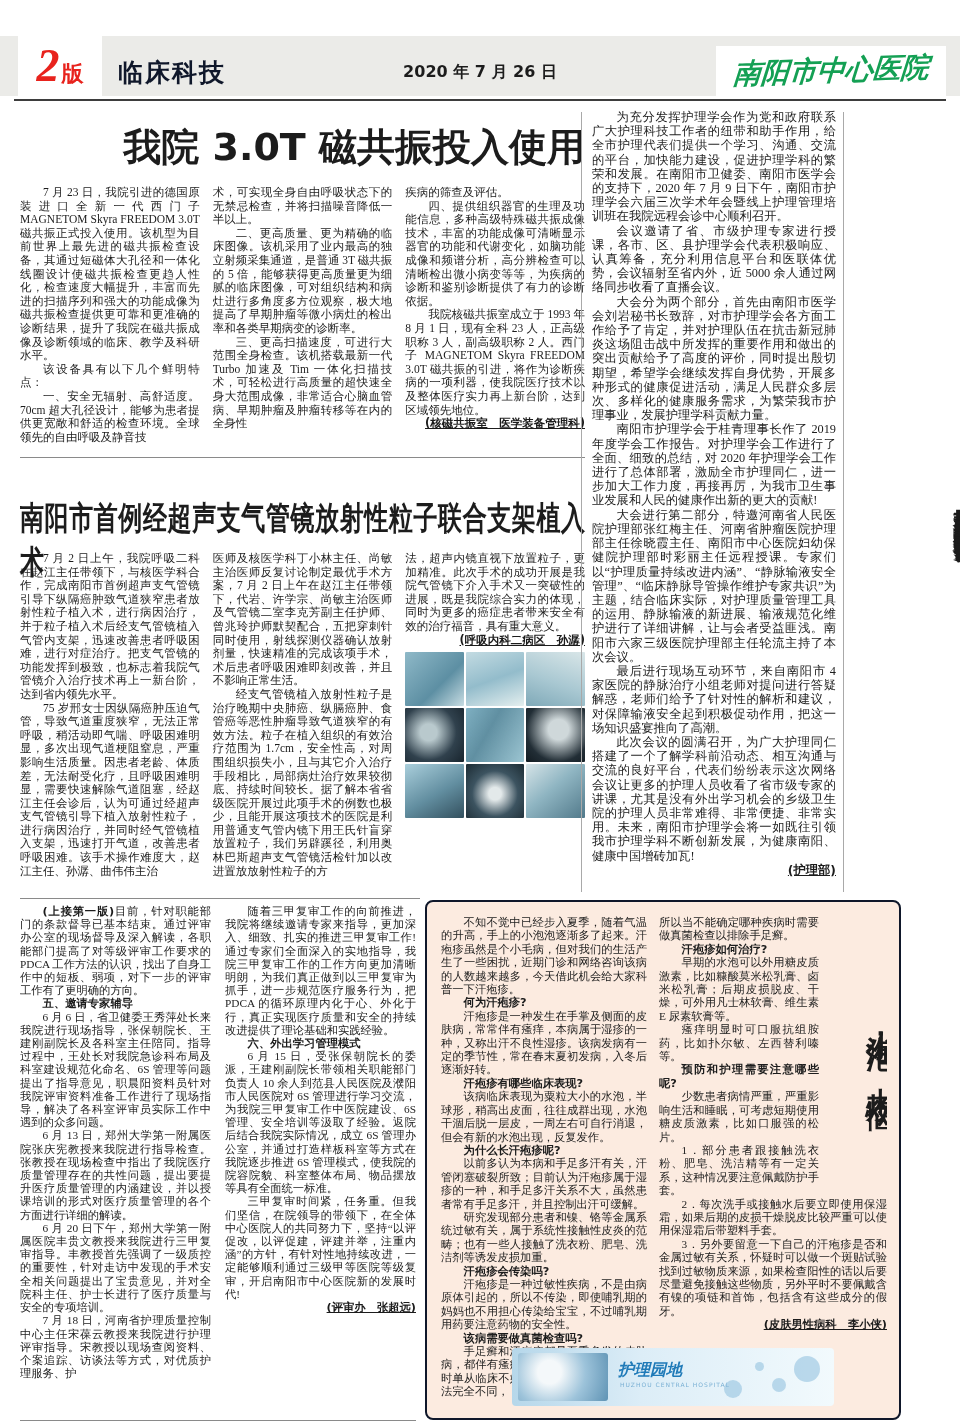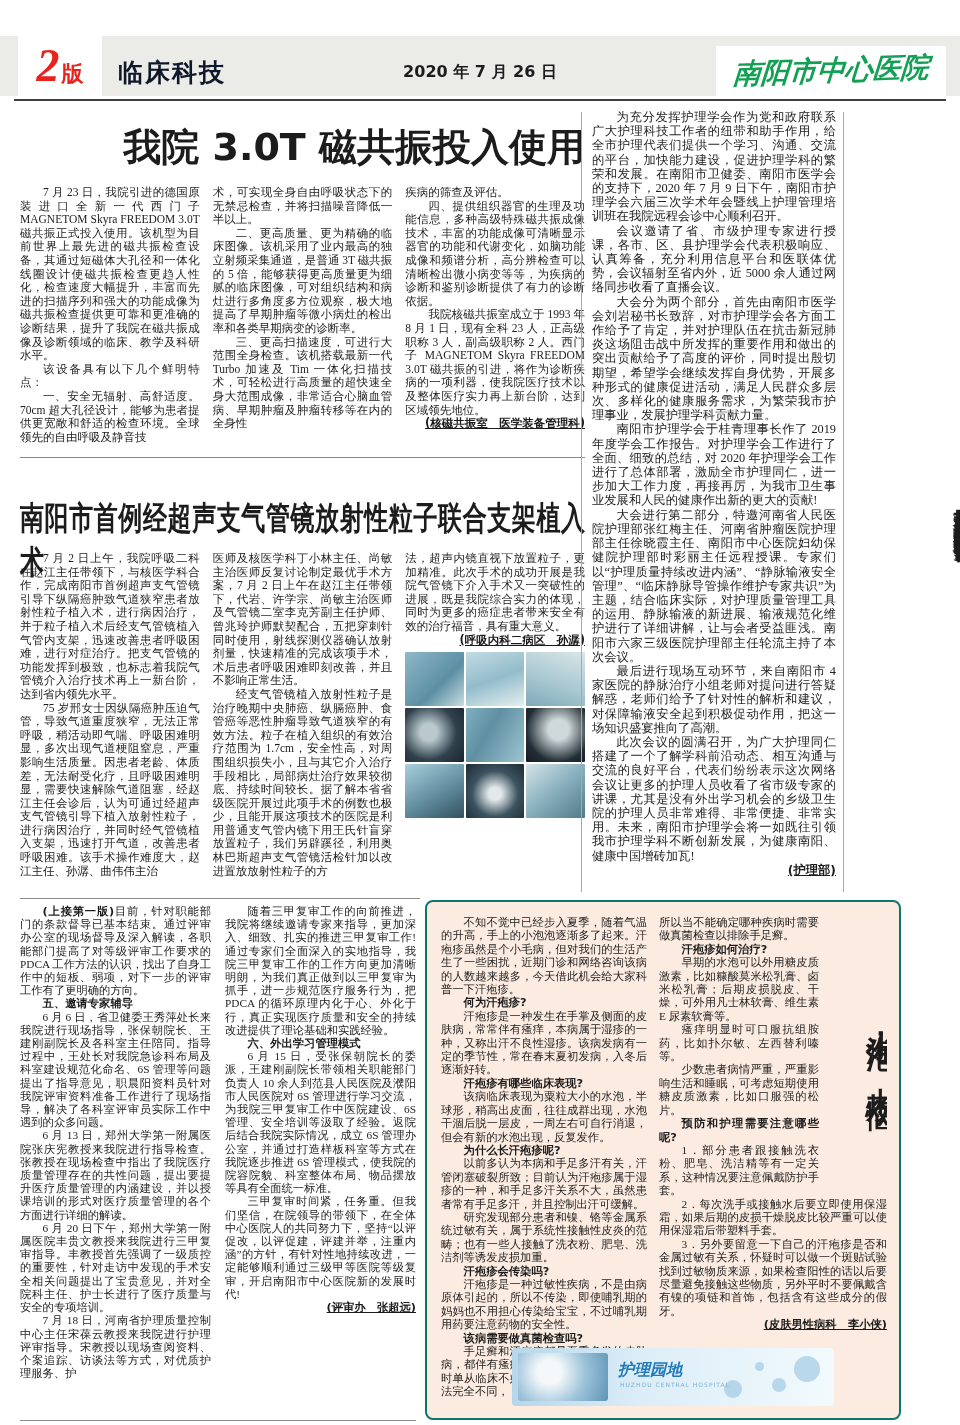--- a/index.html
+++ b/index.html
@@ -63,21 +63,21 @@
   .nursing-col .para.by{display:inline-block;width:100%;}
   .vtitle-nursing{position:absolute;left:848px;top:112px;width:108px;height:788px;
                   writing-mode:vertical-rl;text-orientation:upright;font-size:23px;font-weight:900;
                   font-family:"DejaVu Sans",sans-serif;display:flex;justify-content:center;
                   letter-spacing:1px;transform:scaleX(2.0);transform-origin:center;white-space:nowrap;}
   
   .bot-cols{position:absolute;left:20px;top:905px;width:396px;height:512px;display:flex;gap:14px;}
   .bot-cols .col{flex:1;overflow:hidden;font-size:11.3px;line-height:13.2px;}
   
   .pink-box{position:absolute;left:425px;top:900px;width:476px;height:520px;background:#fcebe0;
-            border:2px solid #0f766e;border-radius:8px;box-sizing:border-box;}
+            border:2px solid #0f172a;border-radius:8px;box-sizing:border-box;}
   .pink-colA{position:absolute;left:14px;top:14px;width:206px;height:486px;overflow:hidden;
              font-size:11.3px;line-height:13.4px;}
   .pink-colB{position:absolute;left:232px;top:14px;width:228px;height:486px;overflow:hidden;
              font-size:11.3px;line-height:13.4px;}
   .vtitle-blister{float:right;width:62px;height:252px;writing-mode:vertical-rl;text-orientation:upright;
                   font-size:29px;font-weight:900;font-family:"DejaVu Sans",sans-serif;
                   letter-spacing:7px;margin:4px 0 4px 6px;display:flex;justify-content:center;}
   .banner{position:absolute;left:85px;bottom:12px;width:322px;height:58px;border-radius:4px;
           background:linear-gradient(90deg,#b6d7ea 0%,#dcedf7 40%,#f2fafd 100%);overflow:hidden;}
   .banner .nurse{position:absolute;left:6px;top:5px;width:90px;height:48px;border-radius:3px;
@@ -199,22 +199,22 @@
         <p class="para h">该病需要做真菌检查吗?</p>
         <p class="para p">手足癣和汗疱疹都是夏季多发的皮肤病，都伴有瘙痒，有时两者比较相似，有时单从临床不好鉴别，由于两者治疗的方法完全不同，</p>
       </div>
     <div class="pink-colB">
       <div class="vtitle-blister">小泡泡，大烦恼</div>
       <div>
           <p class="para c">所以当不能确定哪种疾病时需要做真菌检查以排除手足癣。</p>
           <p class="para h">汗疱疹如何治疗?</p>
           <p class="para p">早期的水泡可以外用糖皮质激素，比如糠酸莫米松乳膏、卤米松乳膏；后期皮损脱皮、干燥，可外用凡士林软膏、维生素 E 尿素软膏等。</p>
           <p class="para p">瘙痒明显时可口服抗组胺药，比如扑尔敏、左西替利嗪等。</p>
+          <p class="para h">预防和护理需要注意哪些呢?</p>
           <p class="para p">少数患者病情严重，严重影响生活和睡眠，可考虑短期使用糖皮质激素，比如口服强的松片。</p>
-          <p class="para h">预防和护理需要注意哪些呢?</p>
           <p class="para p">1．部分患者跟接触洗衣粉、肥皂、洗洁精等有一定关系，这种情况要注意佩戴防护手套。</p>
           <p class="para p">2．每次洗手或接触水后要立即使用保湿霜，如果后期的皮损干燥脱皮比较严重可以使用保湿霜后带塑料手套。</p>
           <p class="para p">3．另外要留意一下自己的汗疱疹是否和金属过敏有关系，怀疑时可以做一个斑贴试验找到过敏物质来源，如果检查阳性的话以后要尽量避免接触这些物质，另外平时不要佩戴含有镍的项链和首饰，包括含有这些成分的假牙。</p>
           <p class="para by">(皮肤男性病科　李小侠)</p>
         </div>
     </div>
     <div class="banner">
       <div class="nurse"></div>
       <div class="btitle">护理园地</div>
       <div class="bsub">HUZHOU CENTRAL HOSPITAL</div>

